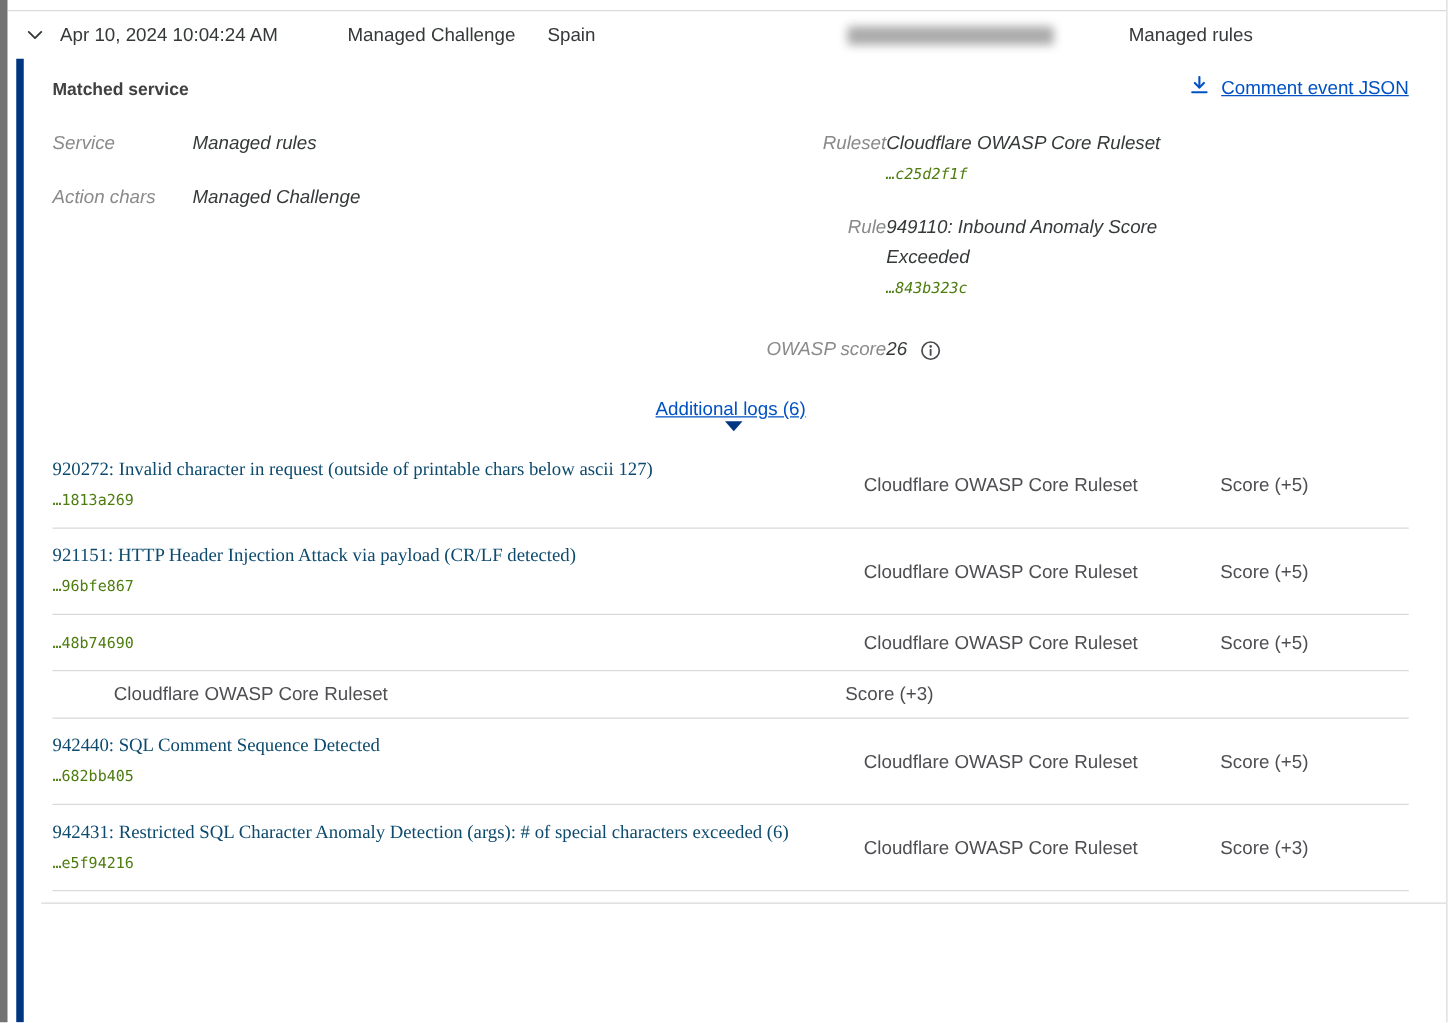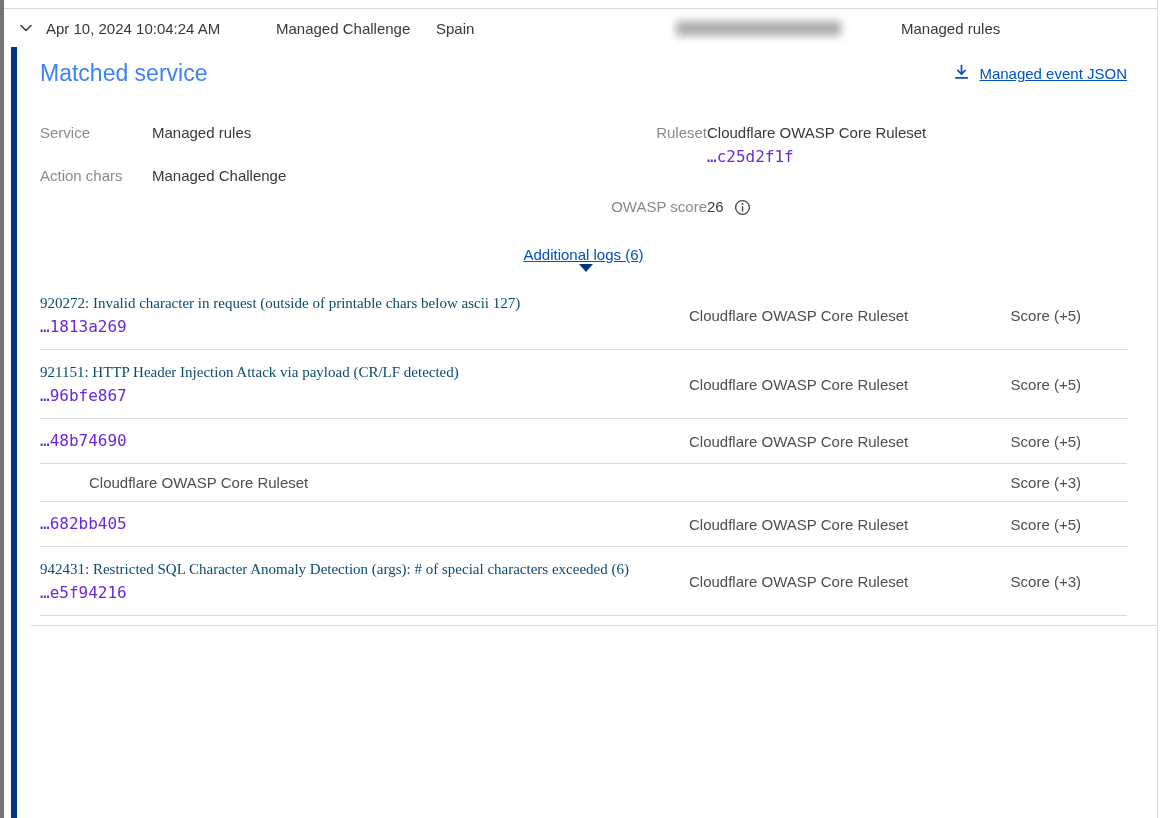--- a/index.html
+++ b/index.html
@@ -7,21 +7,21 @@
   body {
     font-family: "Liberation Sans", sans-serif;
     color: #36393a;
     font-size: 15px;
   }
   .page {
     position: relative;
     width: 1158px;
     height: 818px;
     margin: 0;
-    border-left: 4px solid #737373;
+    border-left: 6px solid #737373;
     border-right: 1px solid #d9d9d9;
     background: #fff;
     overflow: hidden;
   }
   
   .event-header {
     display: flex;
     align-items: center;
     height: 39px;
     margin-top: 8px;
@@ -57,57 +57,58 @@
     left: 7px; top: 0; bottom: 0;
     width: 6px;
     background: #003681;
   }
   .panel-head {
     display: flex;
     justify-content: space-between;
     align-items: center;
   }
   .panel-title {
-    font-size: 23px;
-    font-weight: 400;
-    color: #3b82f6;
+    font-size: 14px;
+    font-weight: 700;
+    color: #404040;
   }
   .export-link {
     display: flex;
     align-items: center;
     gap: 9px;
     color: #0051c3;
     cursor: pointer;
   }
   .export-link a {
     color: #0051c3;
     text-decoration: underline;
     font-size: 15px;
   }
   
   .fields {
     display: flex;
-    margin-top: 34px;
+    margin-top: 22px;
+    font-style: italic;
   }
   .col-left { width: 552px; flex: none; }
   .field-row { display: flex; margin-bottom: 19px; }
   .f-label {
     color: #8a8a8a;
     line-height: 24px;
     flex: none;
   }
   .col-left .f-label { width: 112px; }
   .col-right .f-label { width: 115px; text-align: right; }
   .f-value { line-height: 24px; color: #36393a; }
   .col-right { flex: 1; }
   .rule-value { width: 240px; }
   .mono {
     font-family: "DejaVu Sans Mono", monospace;
-    font-size: 16px;
-    color: #6d28d9;
+    font-size: 12px;
+    color: #4d7c0f;
     line-height: 24px;
   }
   .owasp-row { display: flex; align-items: center; margin-top: 26px; }
   .info-btn { margin-left: 10px; display: flex; align-items: center; cursor: pointer; }
 
   
   .addlogs {
     margin-top: 27px;
     display: flex;
     align-items: center;
@@ -138,21 +139,21 @@
   }
   .log-desc-col { width: 600px; flex: none; }
   .log-desc { line-height: 24px; color: #0c4a6e; font-family: Liberation Serif, serif; }
   .log-ruleset {
     width: 300px; flex: none;
     padding-left: 49px;
     color: #4e4e52;
   }
   .log-score {
     flex: 1;
-    text-align: right;
+    text-align: center;
     padding-right: 46px;
     color: #4e4e52;
   }
   .panel-bottom-border {
     border-top: 1px solid #d9d9d9;
     margin: 9px -30px 0 -9px;
   }
 </style>
 </head>
 <body>
@@ -178,21 +179,21 @@
     <div class="panel-head">
       <div class="panel-title">Matched service</div>
       <div class="export-link">
         <span>
           <svg width="17" height="17" viewBox="0 0 16 16" fill="none">
             <path d="M8 1.5 V9" stroke="#0051c3" stroke-width="1.6" stroke-linecap="round"></path>
             <path d="M4.6 6 L8 9.5 L11.4 6" stroke="#0051c3" stroke-width="1.6" fill="none" stroke-linecap="round" stroke-linejoin="round"></path>
             <path d="M2.6 13 H13.4" stroke="#0051c3" stroke-width="1.6" stroke-linecap="round"></path>
           </svg>
         </span>
-        <a>Managed event JSON</a>
+        <a>Comment event JSON</a>
       </div>
     </div>
 
     <div class="fields">
       <div class="col-left">
         <div class="field-row">
           <span class="f-label">Service</span>
           <span class="f-value">Managed rules</span>
         </div>
         <div class="field-row">
@@ -200,20 +201,27 @@
           <span class="f-value">Managed Challenge</span>
         </div>
       </div>
 
       <div class="col-right">
         <div class="field-row">
           <span class="f-label">Ruleset</span>
           <div>
             <div class="f-value">Cloudflare OWASP Core Ruleset</div>
             <div class="mono">…c25d2f1f</div>
+          </div>
+        </div>
+        <div class="field-row" style="margin-bottom:0;">
+          <span class="f-label">Rule</span>
+          <div>
+            <div class="f-value rule-value">949110: Inbound Anomaly Score Exceeded</div>
+            <div class="mono">…843b323c</div>
           </div>
         </div>
         <div class="owasp-row">
           <span class="f-label">OWASP score</span>
           <span class="f-value">26</span>
           <span class="info-btn">
             <svg width="17" height="17" viewBox="0 0 16 16" fill="none">
               <circle cx="8" cy="8" r="6.5" stroke="#4a4a4f" stroke-width="1.3"></circle>
               <line x1="8" y1="7.3" x2="8" y2="11.2" stroke="#4a4a4f" stroke-width="1.4" stroke-linecap="round"></line>
               <circle cx="8" cy="4.8" r="0.95" fill="#4a4a4f"></circle>
@@ -256,20 +264,21 @@
         <div class="log-score">Score (+5)</div>
       </div>
 
       <div class="log-row">
         <div class="log-ruleset">Cloudflare OWASP Core Ruleset</div>
         <div class="log-score">Score (+3)</div>
       </div>
 
       <div class="log-row">
         <div class="log-desc-col">
+          <div class="log-desc">942440: SQL Comment Sequence Detected</div>
           <div class="mono">…682bb405</div>
         </div>
         <div class="log-ruleset">Cloudflare OWASP Core Ruleset</div>
         <div class="log-score">Score (+5)</div>
       </div>
 
       <div class="log-row">
         <div class="log-desc-col">
           <div class="log-desc">942431: Restricted SQL Character Anomaly Detection (args): # of special characters exceeded (6)</div>
           <div class="mono">…e5f94216</div>

